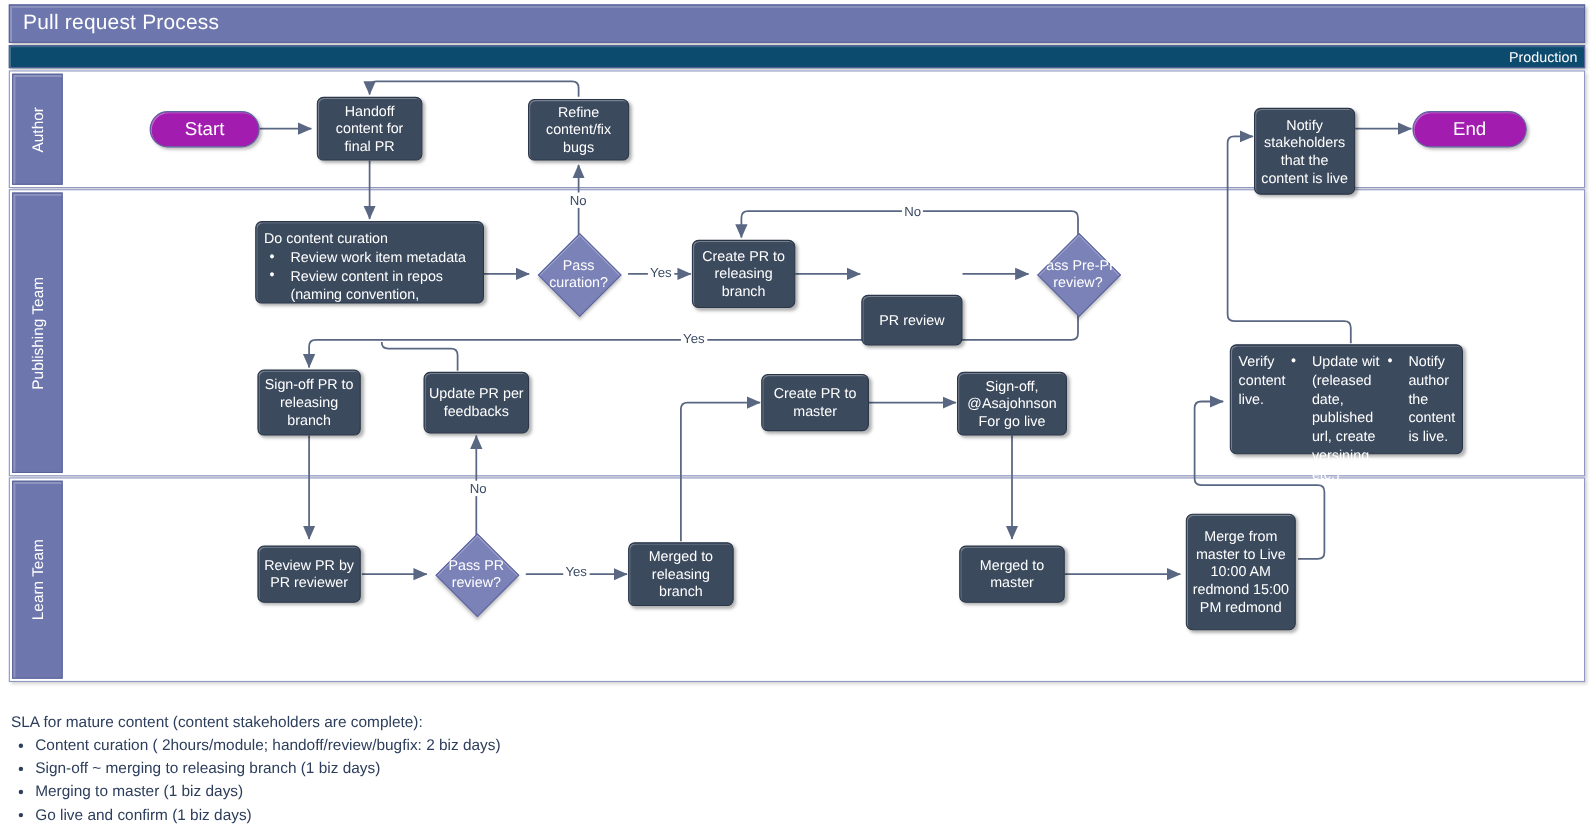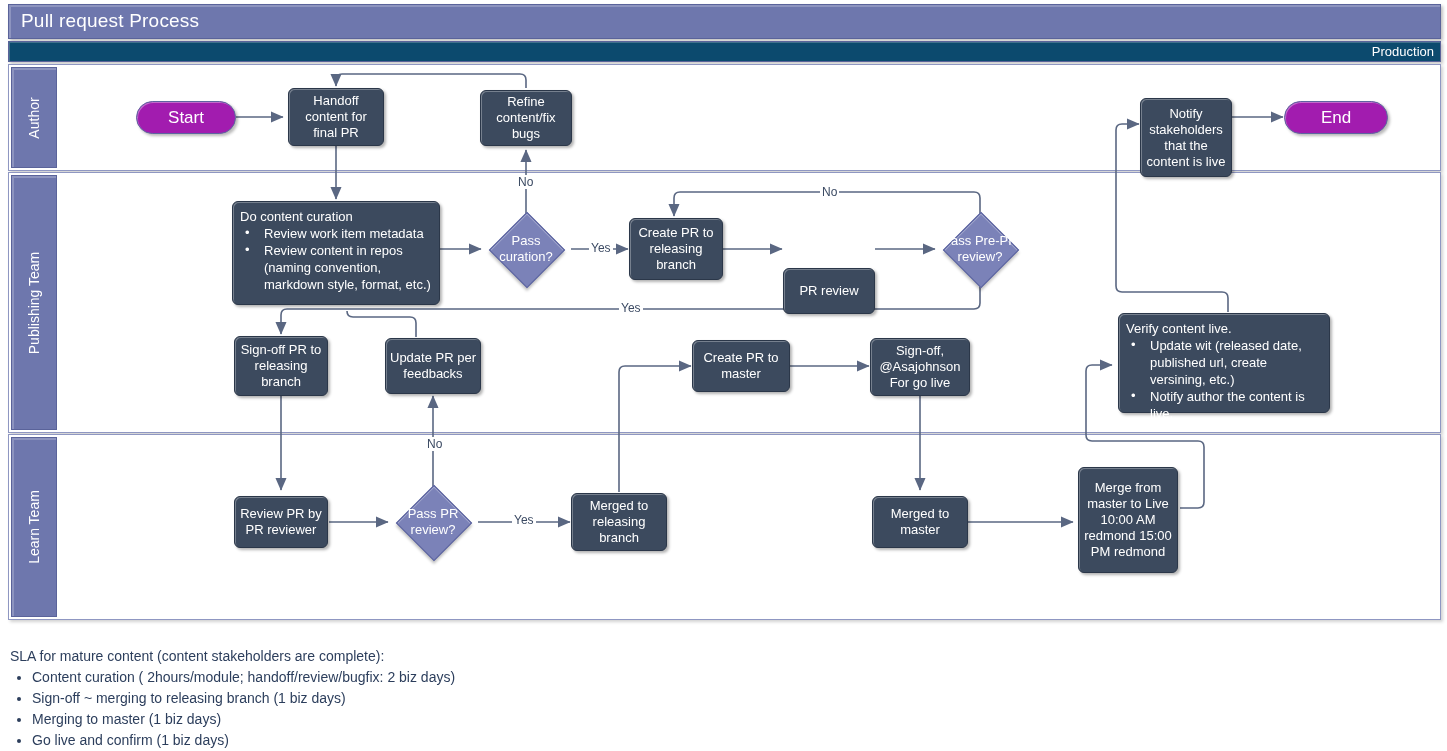--- a/index.html
+++ b/index.html
@@ -153,21 +153,21 @@
   <div class="term" style="left:136px;top:101px;width:100px;height:33px;">Start</div>
 
   <div class="node" style="left:288px;top:88px;width:96px;height:58px;">Handoff content for final PR</div>
 
   <div class="node" style="left:480px;top:90px;width:92px;height:56px;">Refine content/fix bugs</div>
 
   <div class="node" style="left:1140px;top:77px;width:92px;height:79px;margin-top:21px;">Notify stakeholders that the content is live</div>
 
   <div class="term" style="left:1284px;top:101px;width:104px;height:33px;">End</div>
 
-  <div class="node left" style="left:232px;top:201px;width:208px;height:104px;flex-direction:column;">
+  <div class="node left" style="left:232px;top:201px;width:208px;height:75px;flex-direction:column;">
     <span class="hdrline">Do content curation</span>
     <span class="bul">Review work item metadata</span>
     <span class="bul">Review content in repos (naming convention, markdown style, format, etc.)</span>
   </div>
 
   <div class="dia" style="left:482px;top:221px;width:88px;height:56px;">
     <div class="shape" style="width:52px;height:52px;left:18px;top:2px;"></div>
     <div class="txt">Pass
 curation?</div>
   </div>
@@ -183,21 +183,21 @@
   </div>
 
   <div class="node" style="left:385px;top:338px;width:96px;height:56px;">Update PR per feedbacks</div>
 
   <div class="node" style="left:234px;top:336px;width:94px;height:60px;">Sign-off PR to releasing branch</div>
 
   <div class="node" style="left:692px;top:340px;width:98px;height:52px;">Create PR to master</div>
 
   <div class="node" style="left:870px;top:338px;width:100px;height:58px;">Sign-off, @Asajohnson For go live</div>
 
-  <div class="node left" style="left:1118px;top:313px;width:212px;height:100px;flex-direction:column;">
+  <div class="node left" style="left:1118px;top:313px;width:212px;height:100px;flex-direction:row;">
     <span class="hdrline">Verify content live.</span>
     <span class="bul">Update wit (released date, published url, create versining, etc.)</span>
     <span class="bul">Notify author the content is live.</span>
   </div>
 
   <div class="node" style="left:234px;top:496px;width:94px;height:52px;">Review PR by PR reviewer</div>
 
   <div class="dia" style="left:389px;top:494px;width:88px;height:56px;">
     <div class="shape" style="width:52px;height:52px;left:18px;top:2px;"></div>
     <div class="txt">Pass PR

